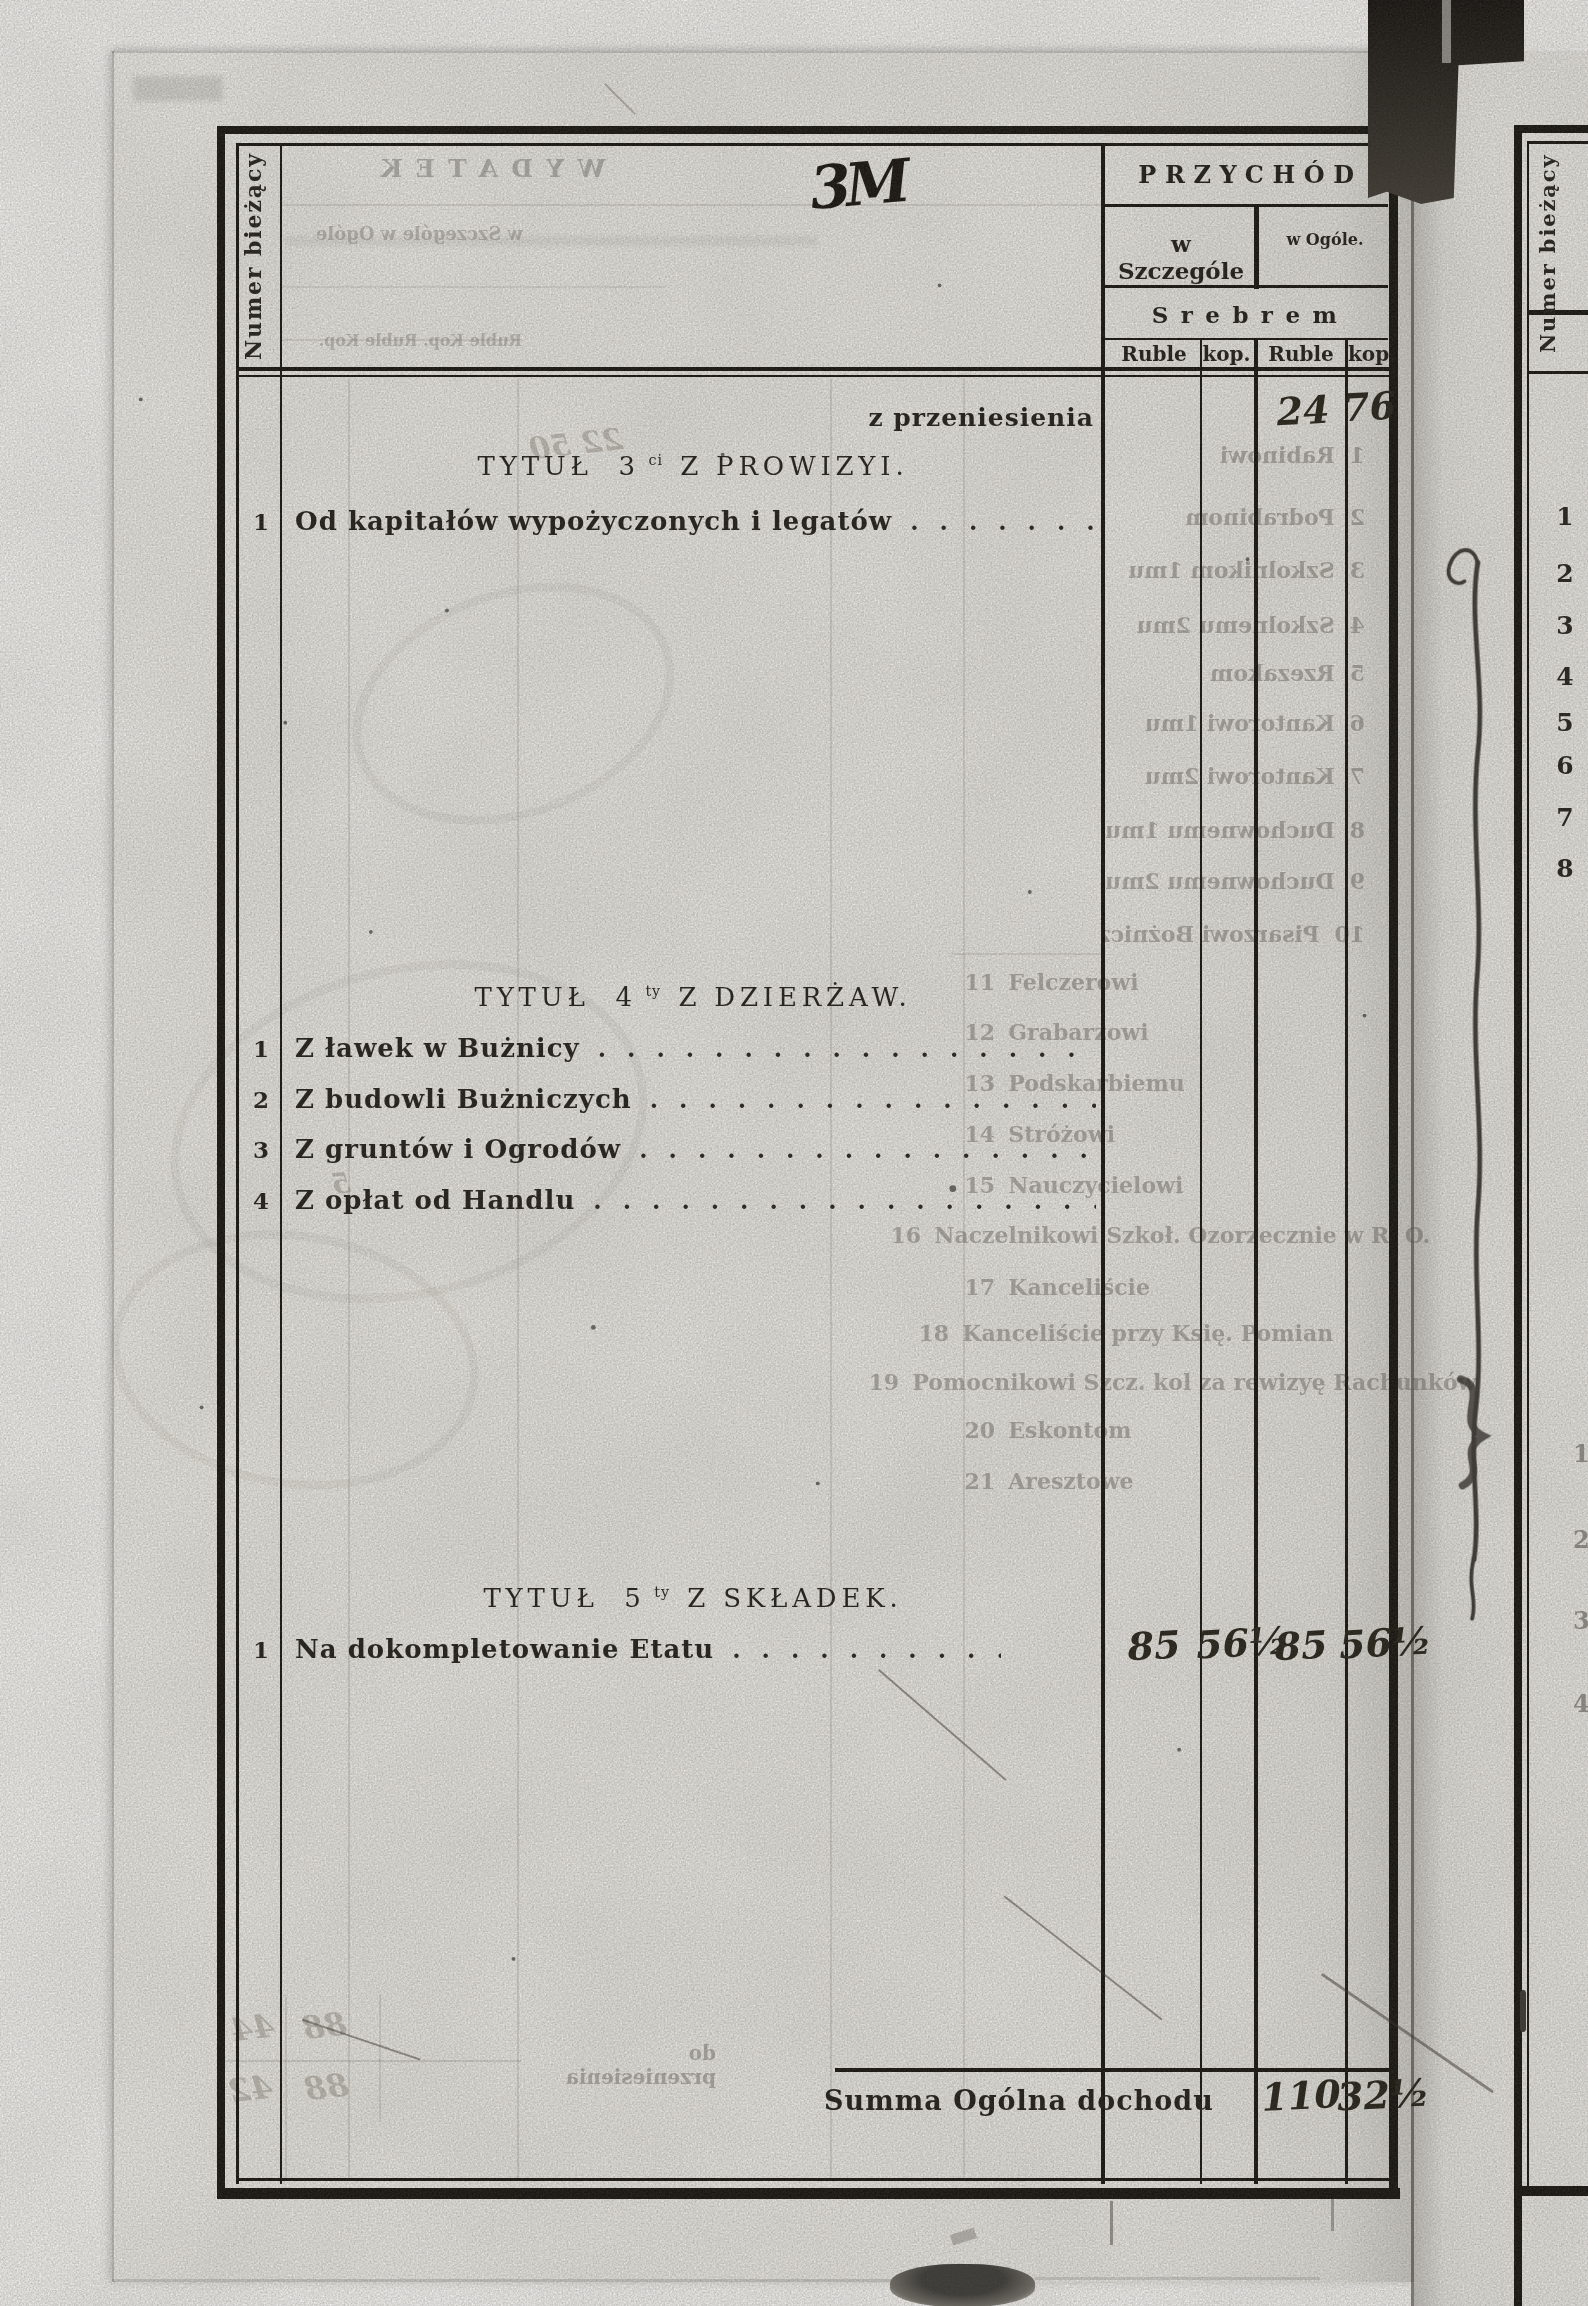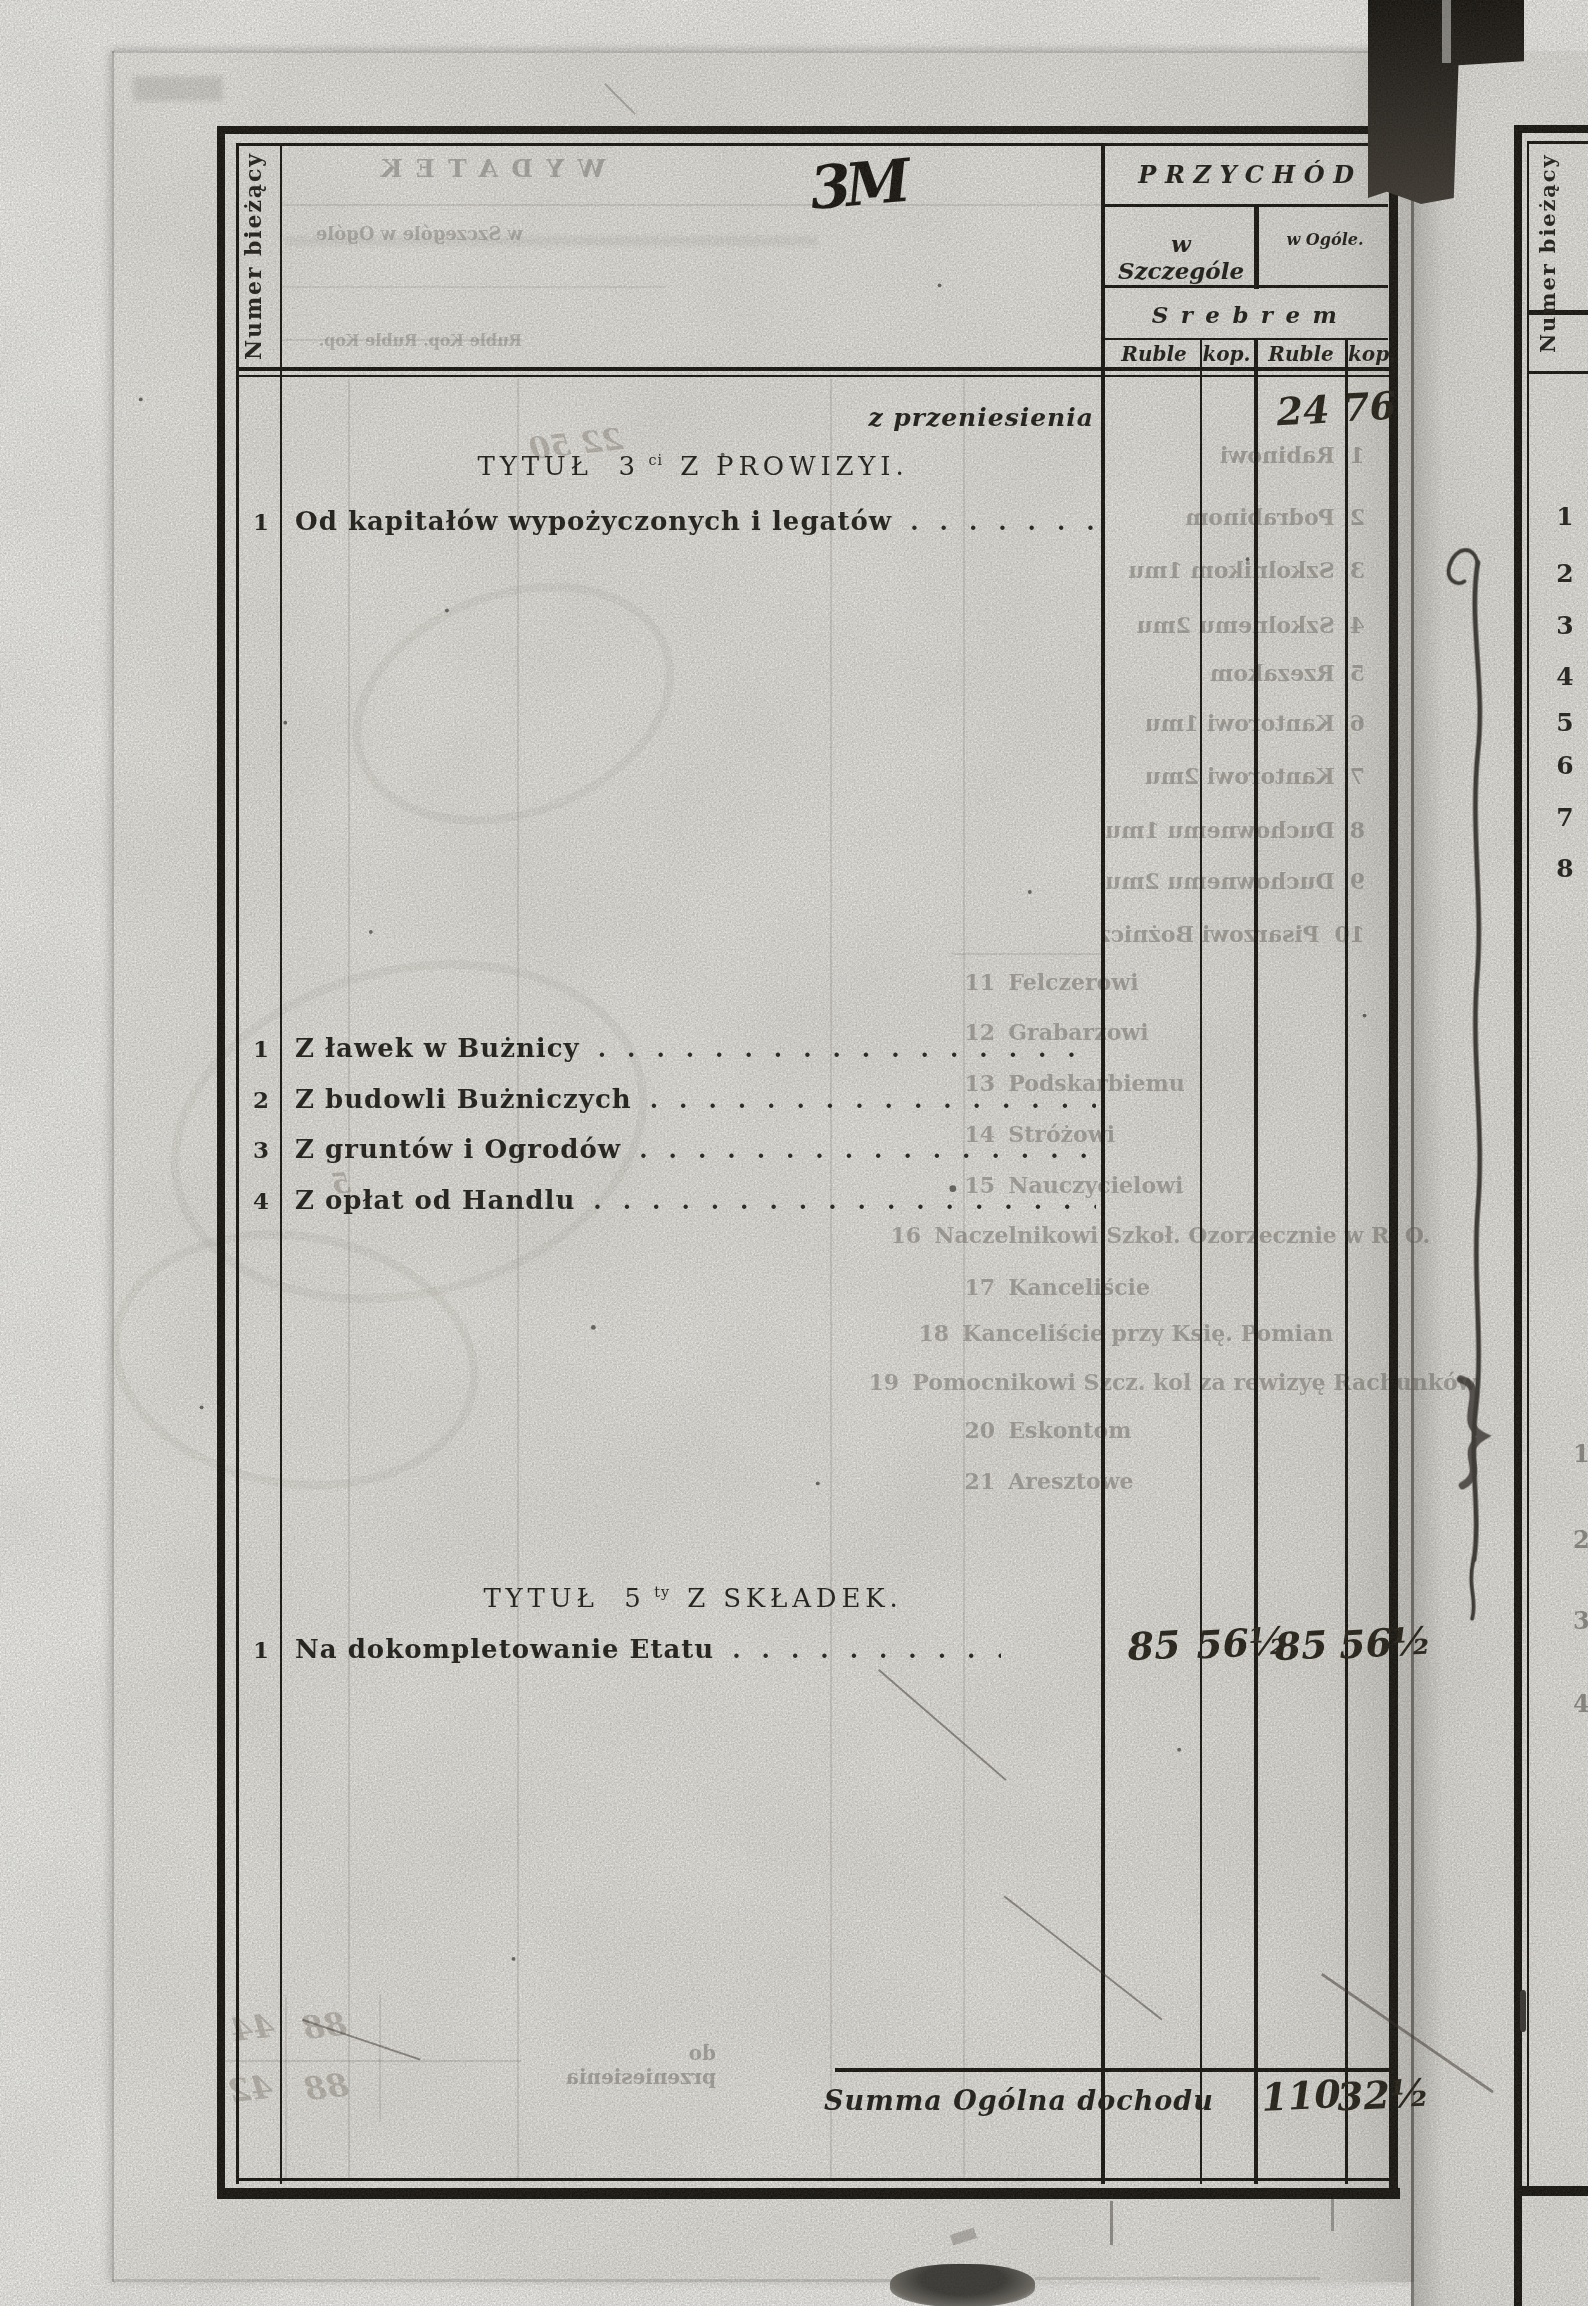--- a/index.html
+++ b/index.html
@@ -3,21 +3,21 @@
 <meta charset="utf-8">
 <style>
   html,body{margin:0;padding:0;background:#d8d6d2;}
   #stage{position:relative;width:1588px;height:2306px;overflow:hidden;
          background:#f0efec;font-family:"DejaVu Serif","Liberation Serif",serif;
          color:#1e1b17;}
   .abs{position:absolute;}
   .paper{position:absolute;background:#e7e5e0;}
   .vl,.hl{position:absolute;background:#17140f;}
   .fl{position:absolute;}
-  .ink{font-weight:bold;color:#201d18;font-style:italic;}
+  .ink{font-weight:bold;color:#201d18;}
   .ctr{text-align:center;}
   .vlabel{position:absolute;writing-mode:vertical-rl;transform:rotate(180deg);
           text-align:center;font-weight:bold;letter-spacing:1.9px;color:#24211b;}
   .sect{position:absolute;left:281px;width:824px;text-align:center;
         font-size:26px;font-weight:normal;letter-spacing:4.8px;color:#211e19;white-space:nowrap;}
   .sect span{margin:0 8.6px;}
   .sect sup{font-size:0.55em;letter-spacing:1px;}
   .row{position:absolute;display:flex;align-items:baseline;font-size:26px;
        font-weight:bold;letter-spacing:1px;white-space:nowrap;color:#211e19;}
   .row .lbl{margin-right:18px;}
@@ -244,20 +244,23 @@
 
   <div class="sect" style="top:451px">
     <span>TYTUŁ</span><span><span>3</span><sup>ci</sup></span><span>Z PROWIZYI.</span>
   </div>
   <div class="rn" style="top:508px">1</div>
   <div class="row" style="top:506px;left:295px;width:801px">
     <span class="lbl">Od kapitałów wypożyczonych i legatów</span>
     <span class="dots">..............</span>
   </div>
 
+  <div class="sect" style="top:982px">
+    <span>TYTUŁ</span><span><span>4</span><sup>ty</sup></span><span>Z DZIERŻAW.</span>
+  </div>
   <div class="rn" style="top:1035px">1</div>
   <div class="row" style="top:1033px;left:295px;width:801px">
     <span class="lbl">Z ławek w Bużnicy</span>
     <span class="dots">..........................</span>
   </div>
   <div class="rn" style="top:1086px">2</div>
   <div class="row" style="top:1084px;left:295px;width:801px">
     <span class="lbl">Z budowli Bużniczych</span>
     <span class="dots">..........................</span>
   </div>

